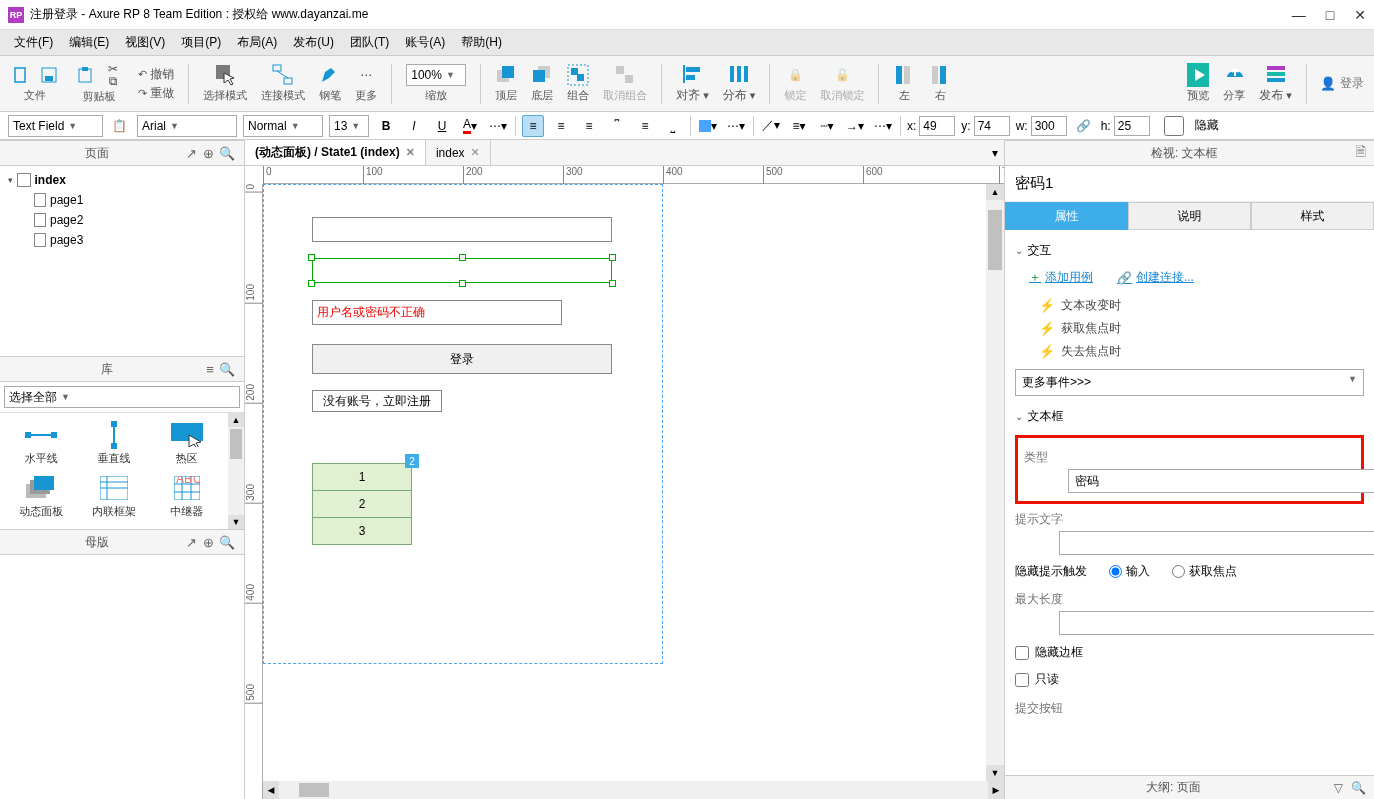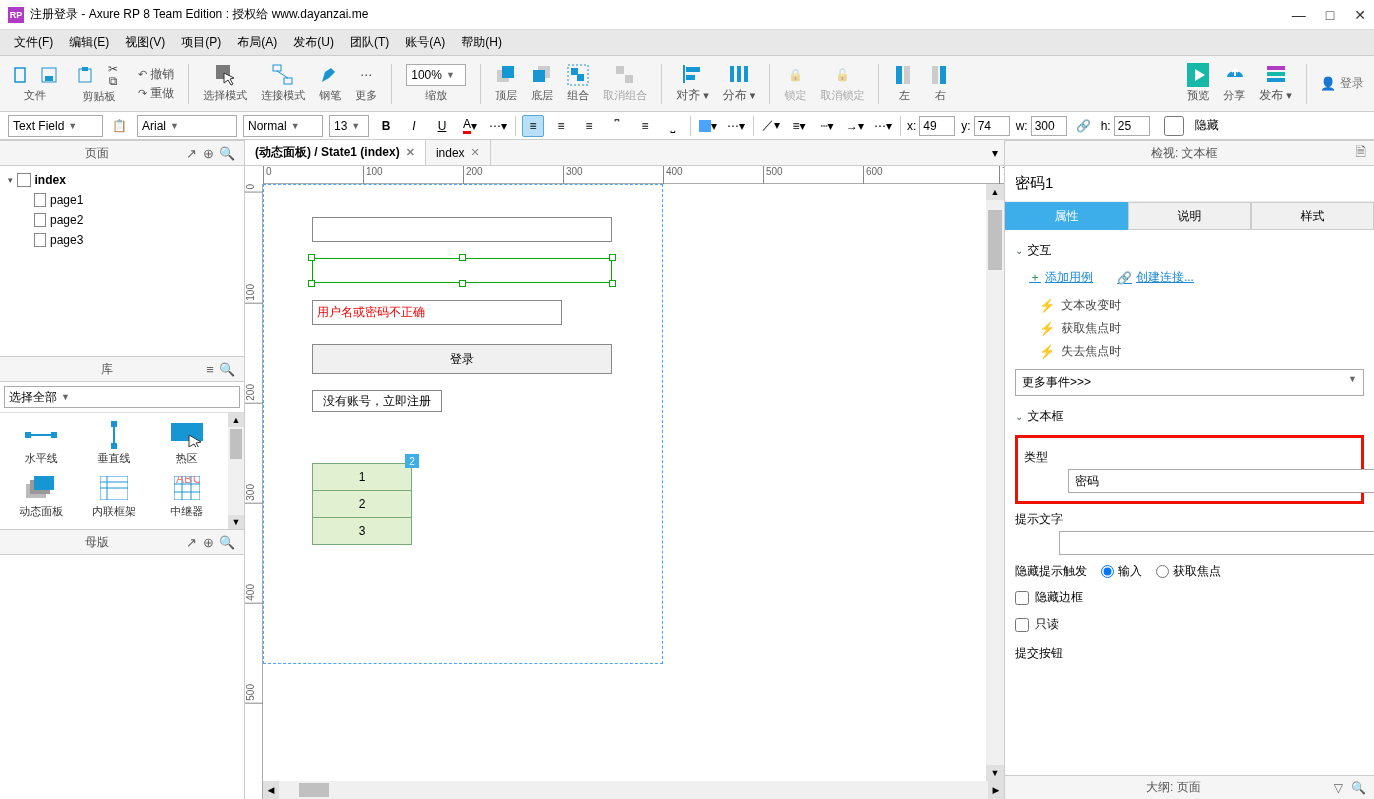--- a/index.html
+++ b/index.html
@@ -95,28 +95,28 @@
 .insp-body { flex:1; overflow:auto; padding:6px 10px; }
 .sect-hdr { display:flex; align-items:center; gap:4px; padding:6px 0; cursor:pointer; }
 .sect-hdr .chev { font-size:10px; color:#566; }
 .links { display:flex; gap:24px; padding:4px 0 8px 14px; }
 .links .lnk { color:#1888d0; display:flex; align-items:center; gap:4px; cursor:pointer; text-decoration:underline; }
 .evt { display:flex; align-items:center; gap:6px; padding:3px 0 3px 24px; color:#444; }
 .evt .eicon { color:#0a8a30; font-size:13px; }
 .more-sel { width:100%; border:1px solid #aaa; padding:4px 6px; margin:6px 0; display:flex; cursor:pointer; }
 .more-sel .dd { margin-left:auto; font-size:9px; color:#666; }
 .field { margin:4px 0; }
-.field .flabel { padding:3px 0; color:#000000; }
+.field .flabel { padding:3px 0; color:#737373; }
 .field input.txt, .field .selbox { width:100%; height:24px; border:1px solid #aaa; padding:0 6px; background:#fff;margin-left:44px; }
 .field .selbox { display:flex; align-items:center; cursor:pointer; }
 .field .selbox .dd { margin-left:auto; font-size:9px; color:#666; }
 .highlight-box { border:3px solid #e10; padding:4px 6px; margin:4px 0; }
 .hint-row { display:flex; align-items:center; gap:6px; padding:4px 0; }
 .hint-row .lnk { color:#1888d0; text-decoration:underline; cursor:pointer; }
-.radio-row { display:flex; align-items:flex-start; gap:14px; padding:4px 0; }
+.radio-row { display:flex; align-items:flex-start; gap:22px; padding:4px 0; }
 .radio-row label { display:flex; align-items:center; gap:4px; }
 .chk-row { display:flex; align-items:center; gap:6px; padding:5px 0; }
 .chk-row input { width:14px; height:14px; }
 .outline-bar { height:24px; border-top:1px solid #ccc; background:#f5f5f5; display:flex; align-items:center; padding:0 8px; }
 .outline-bar .t { flex:1; text-align:center; color:#555; }
 .outline-bar .ob { display:flex; gap:8px; color:#666; }
 
 svg { display:block; }
 </style>
 </head>
@@ -689,20 +689,24 @@
         <span>隐藏提示触发</span>
         <label>
             <input type="radio" name="hh" checked="" style=""> 
             <span>输入</span>
           </label>
         <label>
             <input type="radio" name="hh" style=""> 
             <span>获取焦点</span>
           </label>
       </div>
+      <div class="field">
+        <div class="flabel">最大长度</div>
+        <input class="txt" value="" style="">
+      </div>
       <div class="chk-row">
           <input type="checkbox" style="">
           <span>隐藏边框</span>
         </div>
       <div class="chk-row">
           <input type="checkbox" style="">
           <span>只读</span>
         </div>
       <div class="field">
           <div class="flabel">提交按钮</div>

